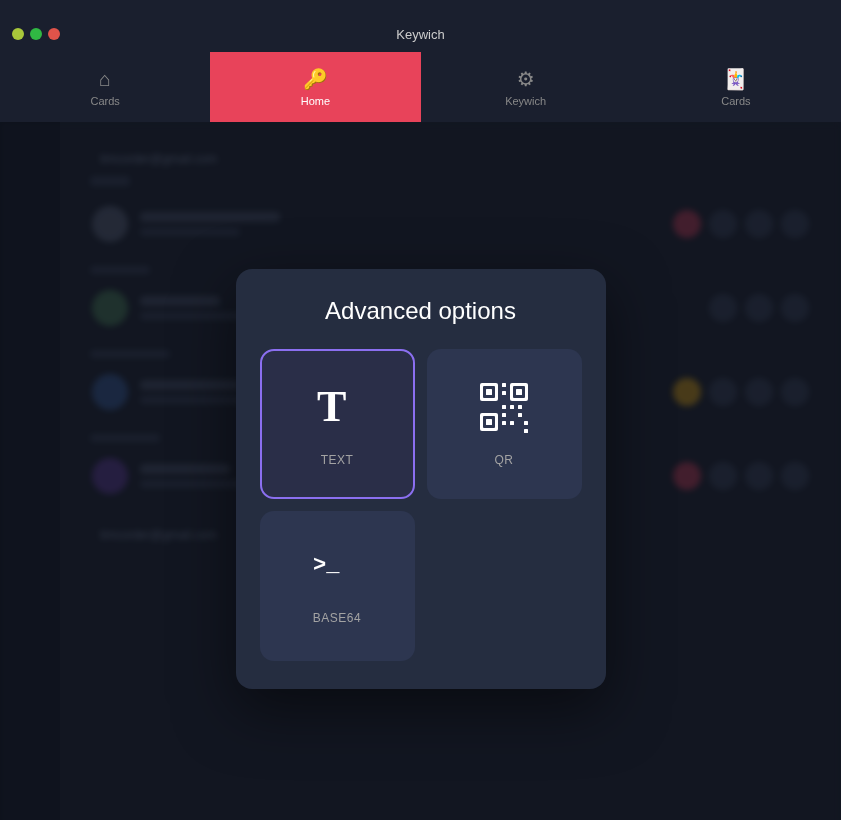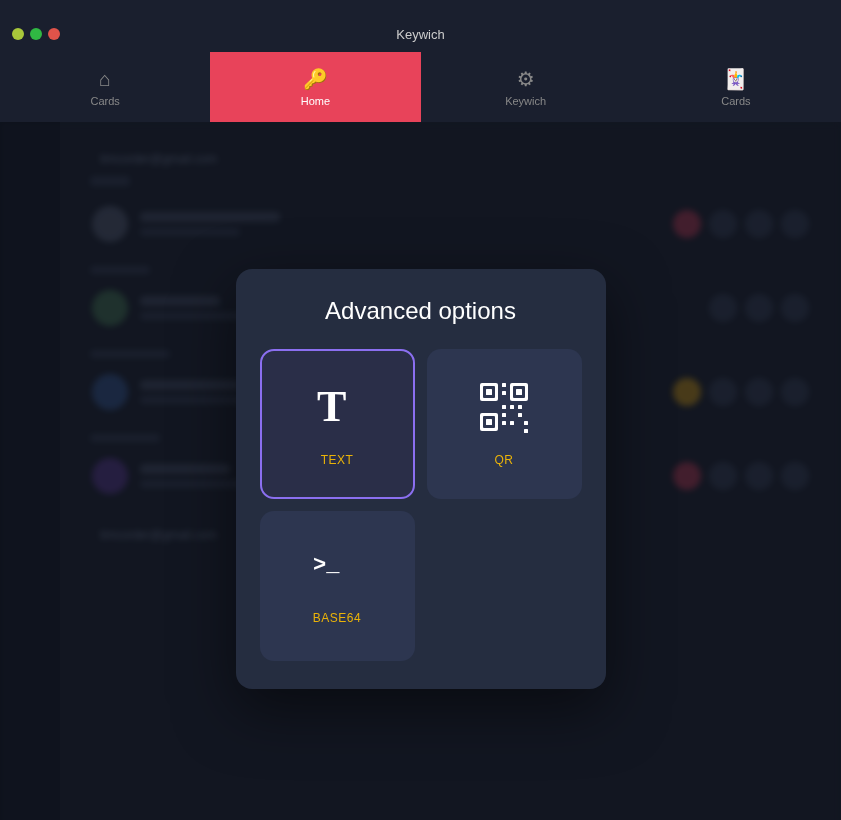--- a/index.html
+++ b/index.html
@@ -188,21 +188,21 @@
       background: #2a2e48;
     }
 
     .option-icon {
       color: #fff;
       font-size: 36px;
       line-height: 1;
     }
 
     .option-label {
-      color: #eab308;
+      color: #a3a3a3;
       font-size: 12px;
       font-weight: 500;
       letter-spacing: 0.5px;
       text-transform: uppercase;
     }
 
     
     .bg-email {
       color: #8899bb;
       font-size: 12px;

